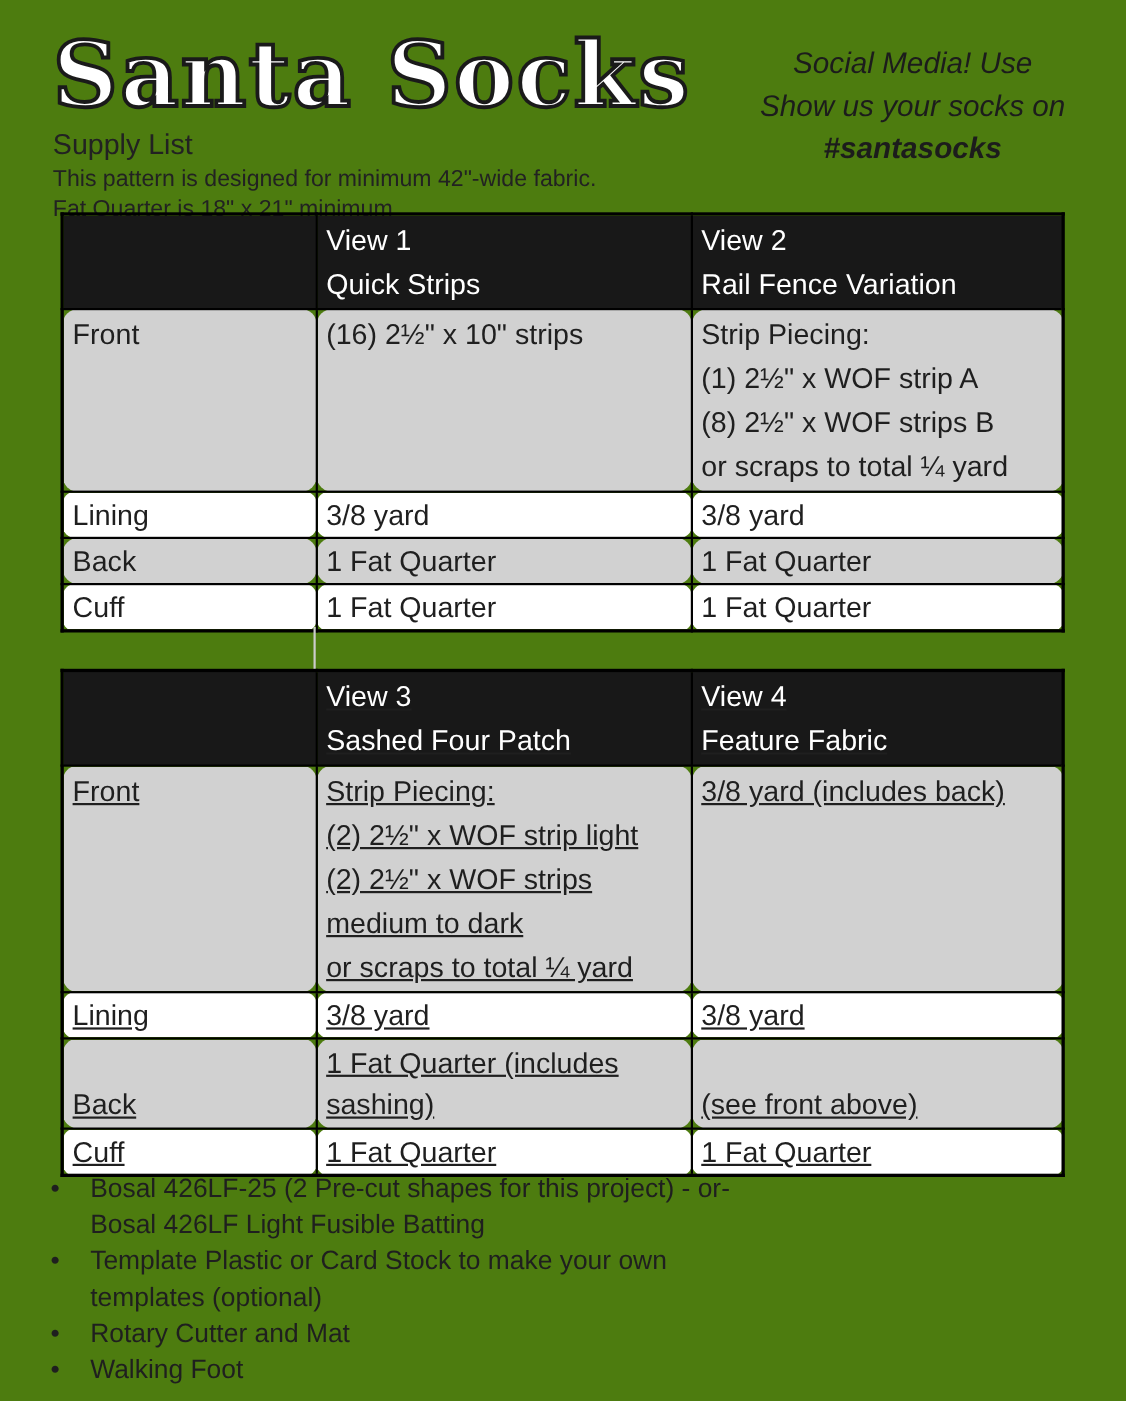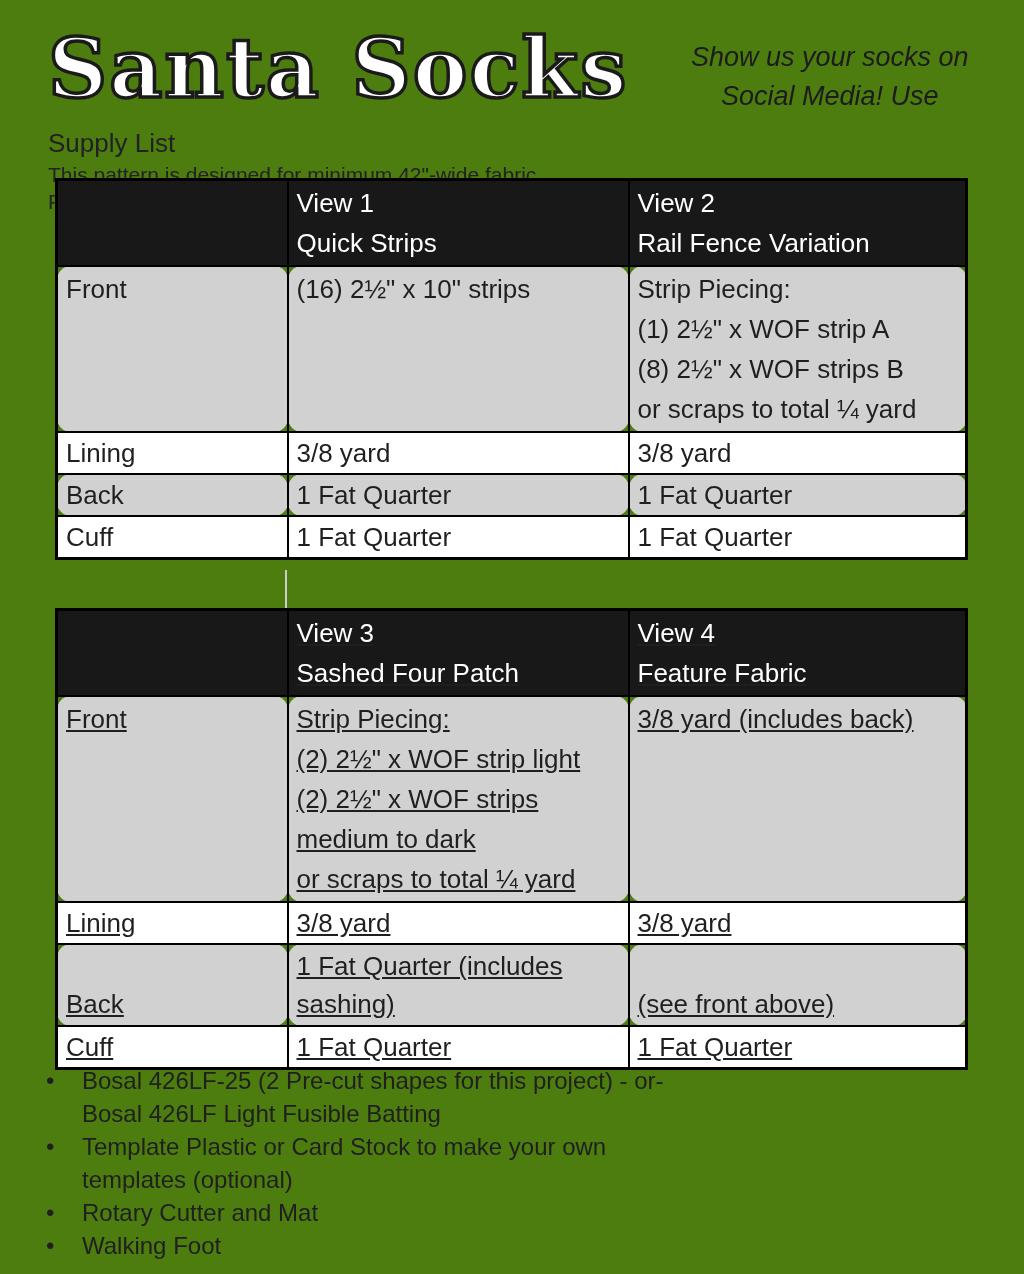--- a/index.html
+++ b/index.html
@@ -22,21 +22,21 @@
     font-weight: bold;
     font-size: 82px;
     line-height: 88px;
     letter-spacing: 2px;
     color: #1a1a1a;
     white-space: nowrap;
   }
   @supports (-webkit-text-stroke: 2px black) {
     .main-title { color: #ffffff; -webkit-text-stroke: 3.5px #1a1a1a; }
   }
-  .subtitle { font-size: 26px; line-height: 30px; margin-top: 16px; color: #222; }
+  .subtitle { font-size: 26px; line-height: 30px; margin-top: 4px; color: #222; }
   .note { font-size: 21px; line-height: 27px; color: #222; }
   .note-first { margin-top: 3px; }
 
   .social {
     width: 330px;
     margin-top: 14px;
     text-align: center;
     font-style: italic;
     font-size: 27px;
     line-height: 39px;
@@ -47,41 +47,41 @@
   
   table.supply {
     position: absolute;
     left: 55px;
     width: 910px;
     border-collapse: collapse;
     border: 3px solid #000;
     table-layout: fixed;
     font-size: 26px;
   }
-  .t1 { top: 178px; }
+  .t1 { top: 193px; }
   .t2 { top: 608px; text-decoration: underline; }
   table.supply td, table.supply th {
     border: 2px solid #000;
     padding: 2px 8px 2px 8px;
     white-space: pre-line;
     font-weight: normal;
     text-align: left;
     vertical-align: top;
     line-height: 40px;
     overflow: hidden;
   }
   tr.head th {
     background: #181818;
     color: #ffffff;
     height: 84px;
   }
   th.indent { padding-left: 14px; }
   td.label { text-align: right; padding-right: 12px; }
   tr.shade td { background: #d1d1d1; border-radius: 14px; }
-  tr.plain td { background: #ffffff; }
+  tr.plain td { background: #ffffff; border-radius: 11px; }
   tr.single td { line-height: 36px; height: 40px; }
   tr.back2 td { line-height: 38px; height: 80px; }
   tr.back2 td.label, tr.back2 td.vbottom { vertical-align: bottom; }
 
   .gap-line {
     position: absolute;
     left: 285px;
     top: 570px;
     width: 2px;
     height: 40px;
@@ -108,22 +108,23 @@
 <div class="page">
 
   <div class="top">
     <div class="title-block">
       <div class="main-title">Santa Socks</div>
       <div class="subtitle">Supply List</div>
       <div class="note note-first">This pattern is designed for minimum 42"-wide fabric.</div>
       <div class="note">Fat Quarter is 18" x 21" minimum</div>
     </div>
     <div class="social">
+      <div>Social Media! Use</div>
       <div>Show us your socks on</div>
-      <div>Social Media! Use</div>
+      <div class="hashtag">#santasocks</div>
     </div>
   </div>
 
   <table class="supply t1">
     <colgroup>
         <col style="width:231px">
         <col style="width:341px">
         <col style="width:338px">
       </colgroup>
     <tbody>

